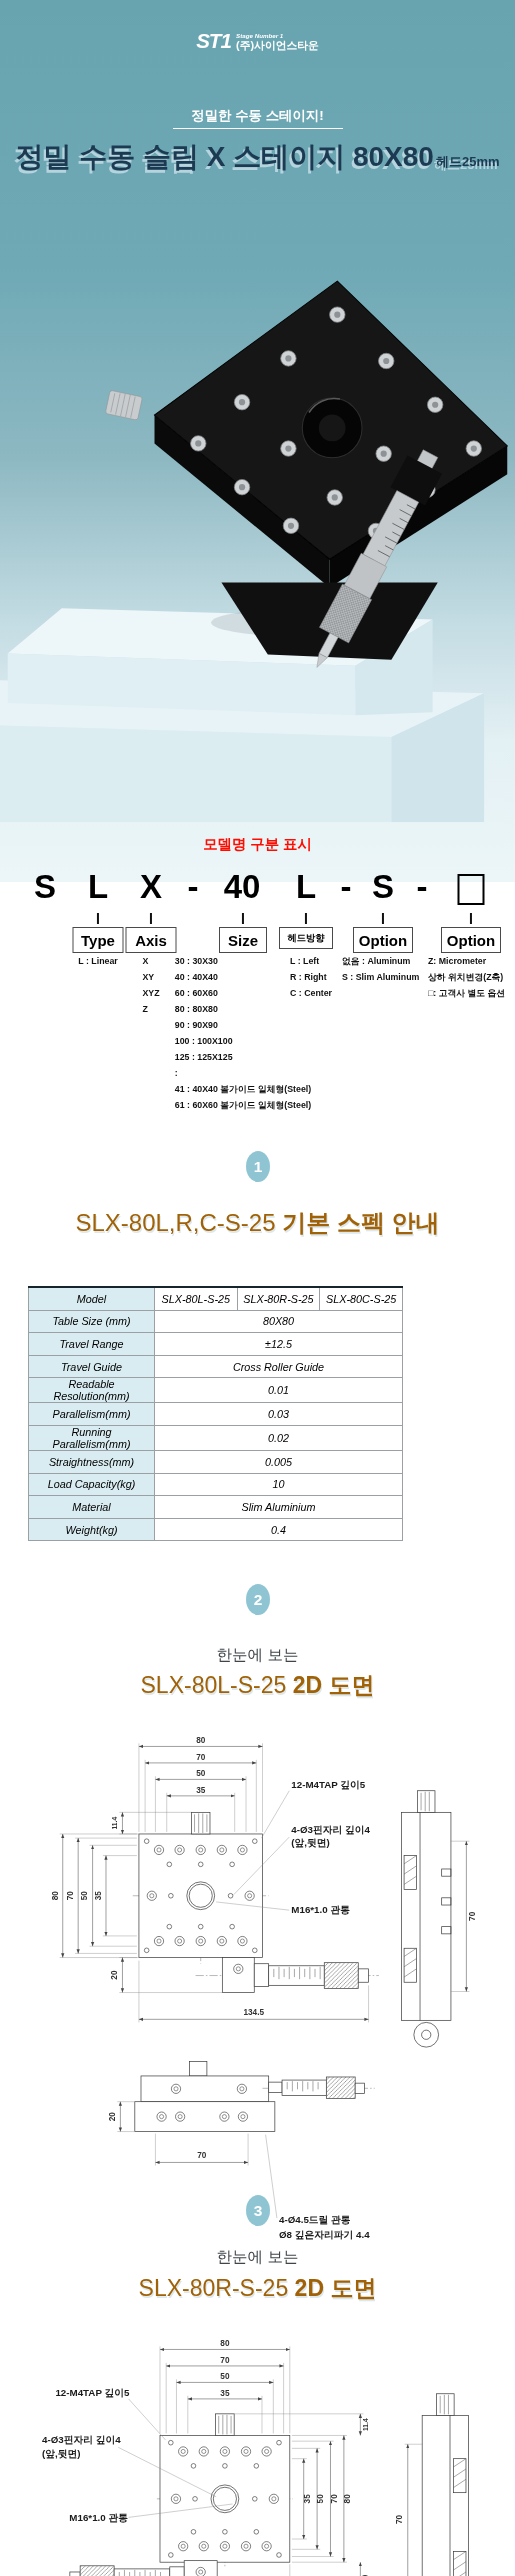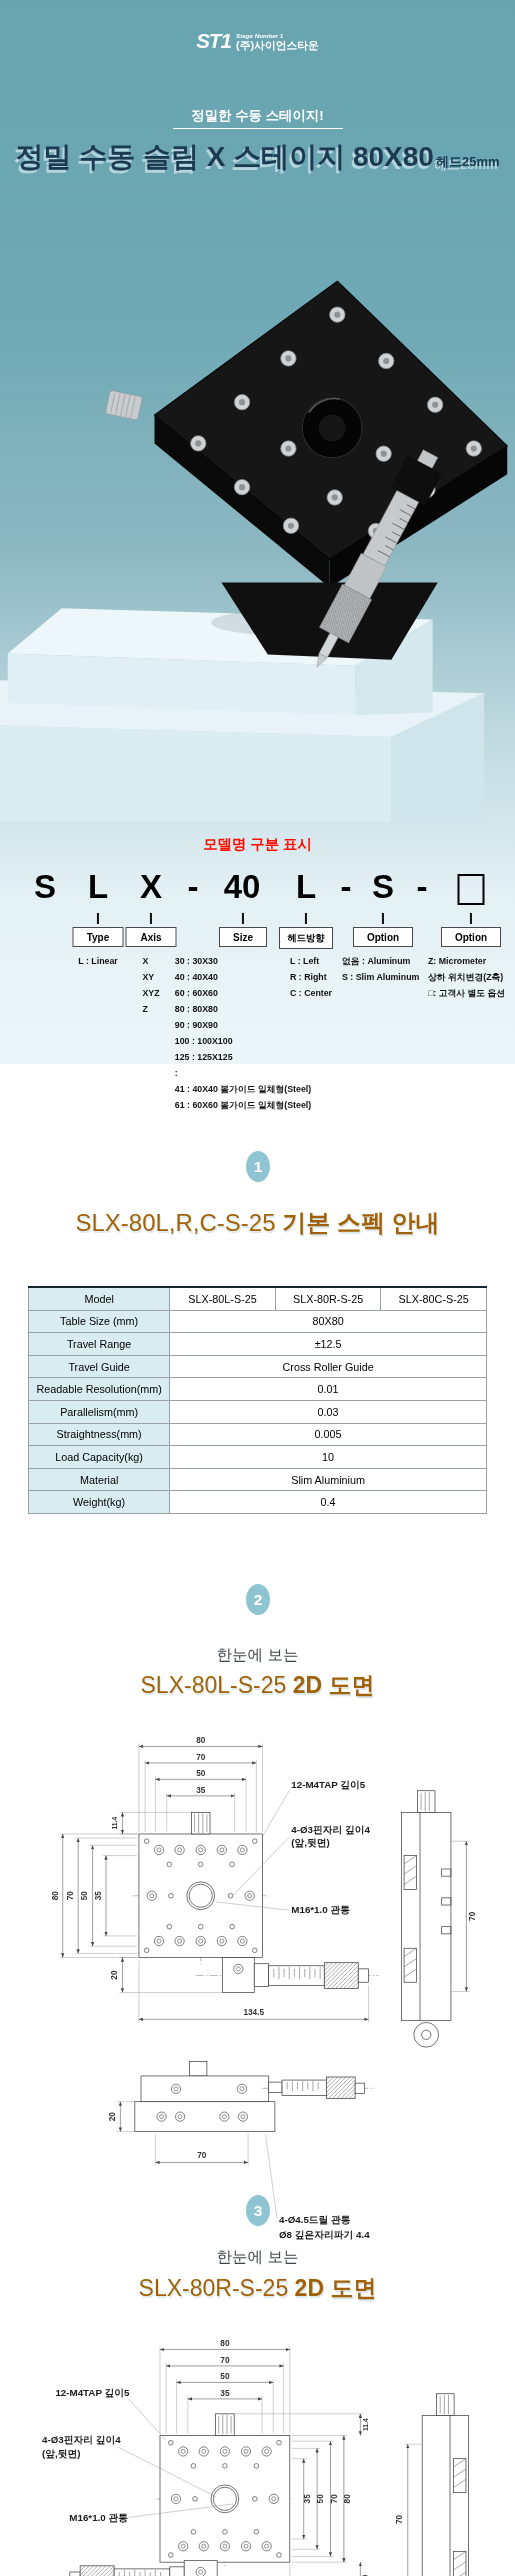--- a/index.html
+++ b/index.html
@@ -1,53 +1,53 @@
 <!DOCTYPE html>
 <html style="font-size:8.2px"><head>
 <meta charset="utf-8">
 <style>
   html,body{margin:0;padding:0;background:#888;}
   .page{position:relative;width:515px;height:3442px;background:#ffffff;margin:0 auto;
         font-family:"Liberation Sans","DejaVu Sans",sans-serif;overflow:hidden;}
   .abs{position:absolute;}
   .ctr{left:50%;transform:translateX(-50%);}
   
-  .hero{position:absolute;top:0;left:0;width:515px;height:1064px;
+  .hero{position:absolute;top:0;left:0;width:515px;height:882px;
     background:linear-gradient(180deg,#68a4b0 0%,#6ea9b5 30%,#8db8c2 52%,#c2dbe2 70%,#e3f0f4 84%,#ecf6f8 100%);text-decoration:underline;}
   .logo{top:31px;display:flex;align-items:center;gap:5.2px;color:#fff;}
   .logo-st1{font-size:20.6px;font-weight:800;font-style:italic;letter-spacing:-1px;line-height:1;}
   .logo-right{display:flex;flex-direction:column;line-height:1.15;}
   .logo-tag{font-size:6.2px;font-style:italic;font-weight:600;}
   .logo-co{font-size:10.8px;font-weight:800;}
   .kicker{top:107px;font-size:13.4px;font-weight:800;color:#fff;white-space:nowrap;}
   .kicker-line{top:128px;width:170px;height:1px;background:#fff;}
   .main-title{top:138px;font-size:28px;font-weight:900;color:#1c3a52;white-space:nowrap;
     text-shadow:-2.1px 2.6px 0 rgba(186,214,223,.95);}
   .main-title .suffix{font-size:13px;font-weight:800;margin-left:2.1px;}
   .subtitle{top:191px;font-size:23px;font-weight:600;color:#1c3a52;white-space:nowrap;
     text-shadow:-1.5px 2.1px 0 rgba(186,214,223,.9);letter-spacing:0.5px;}
   
   .red-heading{top:835px;font-size:14.4px;font-weight:800;color:#ff0c00;white-space:nowrap;}
   .code-letter{top:870px;font-size:33px;font-weight:800;color:#000;transform:translateX(-50%);line-height:1;}
   .code-box-glyph{top:874px;width:23px;height:27px;border:2.6px solid #000;transform:translateX(-50%);}
   .tick{top:913px;width:2.1px;height:11.3px;background:#111;transform:translateX(-50%);}
   .opt-box{top:927px;transform:translateX(-50%);border:1.5px solid #4a4a4a;background:#fff;
-    font-size:10px;font-weight:700;color:#000;padding:3.6px 0;text-align:center;white-space:nowrap;}
+    font-size:15px;font-weight:700;color:#000;padding:3.6px 0;text-align:center;white-space:nowrap;}
   .opt-list{top:953px;font-size:8.8px;font-weight:700;color:#111;line-height:16px;white-space:nowrap;}
   .opt-list.center{transform:translateX(-50%);text-align:left;}
   
   .badge{width:24px;height:31px;border-radius:50%;background:#8fc5d3;color:#fff;
     font-size:15.5px;font-weight:800;text-align:center;line-height:31px;transform:translateX(-50%);}
   .sec-title{white-space:nowrap;text-shadow:1px 1.5px 0 #dde8ed;transform:translateX(-50%);}
   .sec-title .mdl{font-weight:400;color:#a16207;}
   .sec-title .rest{font-weight:700;color:#a16207;}
   .pre-title{font-size:15.5px;font-weight:400;color:#3f4549;transform:translateX(-50%);white-space:nowrap;}
   
-  .spec-table{position:absolute;left:28px;top:1286px;width:459px;border-collapse:collapse;
-    border-top:2.6px solid #16242e;font-size:10.8px;color:#000;}
+  .spec-table{position:absolute;left:28px;top:1286px;width:375px;border-collapse:collapse;
+    border-top:2.6px solid #16242e;font-size:10.8px;color:#000;font-style:italic;}
   .spec-table th,.spec-table td{border:0.5px solid #9aa0a3;height:21.6px;text-align:center;font-weight:400;padding:0 2.1px;}
   .spec-table th.lab{background:#d9ecf1;width:137px;}
   
   svg text{font-family:"Liberation Sans","DejaVu Sans",sans-serif;}
   .d{font-size:16px;font-weight:700;fill:#333;text-anchor:middle;}
   .dsm{font-size:13px;font-weight:700;fill:#333;text-anchor:middle;}
   .note{font-size:19px;font-weight:700;fill:#1b1b1b;}
   .ln{stroke:#3c3c3c;stroke-width:1.4;fill:none;}
   .lnf{stroke:#3c3c3c;stroke-width:1.4;fill:#fff;}
   .dim{stroke:#444;stroke-width:1;fill:none;}
@@ -269,20 +269,24 @@
             <th class="lab">Travel Guide</th>
             <td colspan="3">Cross Roller Guide</td>
           </tr>
       <tr>
             <th class="lab">Readable Resolution(mm)</th>
             <td colspan="3">0.01</td>
           </tr>
       <tr>
             <th class="lab">Parallelism(mm)</th>
             <td colspan="3">0.03</td>
+          </tr>
+      <tr>
+            <th class="lab">Running Parallelism(mm)</th>
+            <td colspan="3">0.02</td>
           </tr>
       <tr>
             <th class="lab">Straightness(mm)</th>
             <td colspan="3">0.005</td>
           </tr>
       <tr>
             <th class="lab">Load Capacity(kg)</th>
             <td colspan="3">10</td>
           </tr>
       <tr>

